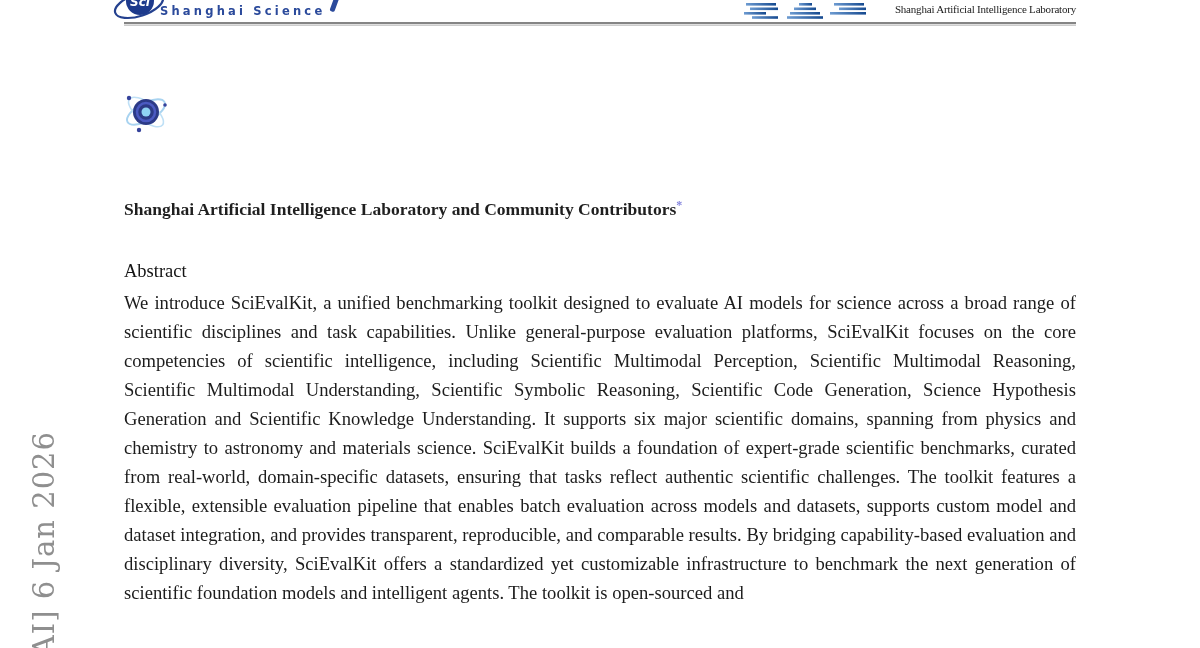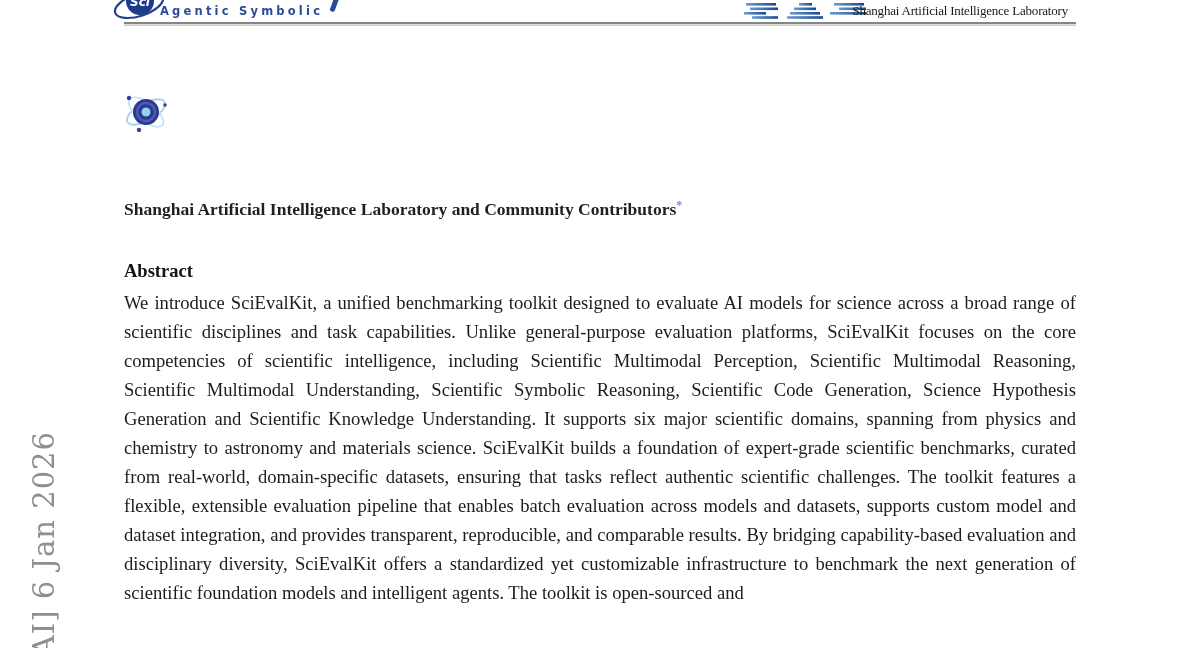--- a/index.html
+++ b/index.html
@@ -43,23 +43,23 @@
     position: absolute; left: 208px; top: -4px;
     width: 5px; height: 16px;
     background: #2b4a9b;
     border-radius: 2px;
     transform: rotate(20deg);
   }
 
   .bars-logo { position: absolute; right: 210px; top: 1px; }
 
   .org-name {
-    position: absolute; right: 8px; top: 3px;
+    position: absolute; right: 0; top: 3px;
     font-family: "Liberation Serif", serif;
-    font-size: 13px;
+    font-size: 11px;
     letter-spacing: -0.2px;
     color: #1a1a1a;
     white-space: nowrap;
     margin-left: 12px;
   }
 
   .header-rule {
     position: absolute; left: 124px; top: 22px;
     width: 952px; height: 4px;
     background: linear-gradient(to bottom, #858585 0, #858585 2px, #f2f2f2 2px, #cccccc 3px, #cccccc 4px);
@@ -85,21 +85,21 @@
   .author-note {
     color: #8585dd;
     font-size: 12px;
     vertical-align: 6px;
     font-weight: 700;
   }
 
   
   .abstract-heading {
     position: absolute; left: 124px; top: 261px;
-    font-size: 18.5px; font-weight: 700;
+    font-size: 18.5px; font-weight: 400;
     color: #141414;
   }
   .abstract-body {
     position: absolute; left: 124px; top: 288px;
     width: 952px;
     font-size: 18.6px; font-weight: 400;
     line-height: 29px;
     text-align: justify;
     color: #1c1c1c;
   }
@@ -112,21 +112,21 @@
 <div class="header">
 
   <div class="logo-badge">
     <svg width="54" height="42" viewBox="0 0 54 42">
       <ellipse cx="27" cy="22" rx="25" ry="11" fill="none" stroke="#24418f" stroke-width="2.2" transform="rotate(-18 27 22)"></ellipse>
       <circle cx="28" cy="18" r="14" fill="#1d3a8c"></circle>
       <text x="28" y="23" text-anchor="middle" font-family="DejaVu Sans, sans-serif" font-style="italic" font-weight="bold" font-size="12" fill="#ffffff">Sci</text>
     </svg>
   </div>
 
-  <div class="tagline">Agentic Symbolic</div>
+  <div class="tagline">Shanghai Science</div>
 
   <div class="cut-stroke"></div>
 
   <div class="bars-logo">
     <svg width="122" height="19" viewBox="0 0 122 19">
       <defs>
         <linearGradient id="barGrad" x1="0" y1="0" x2="1" y2="0">
           <stop offset="0" stop-color="#6d9bd1"></stop>
           <stop offset="1" stop-color="#15498f"></stop>
         </linearGradient>

